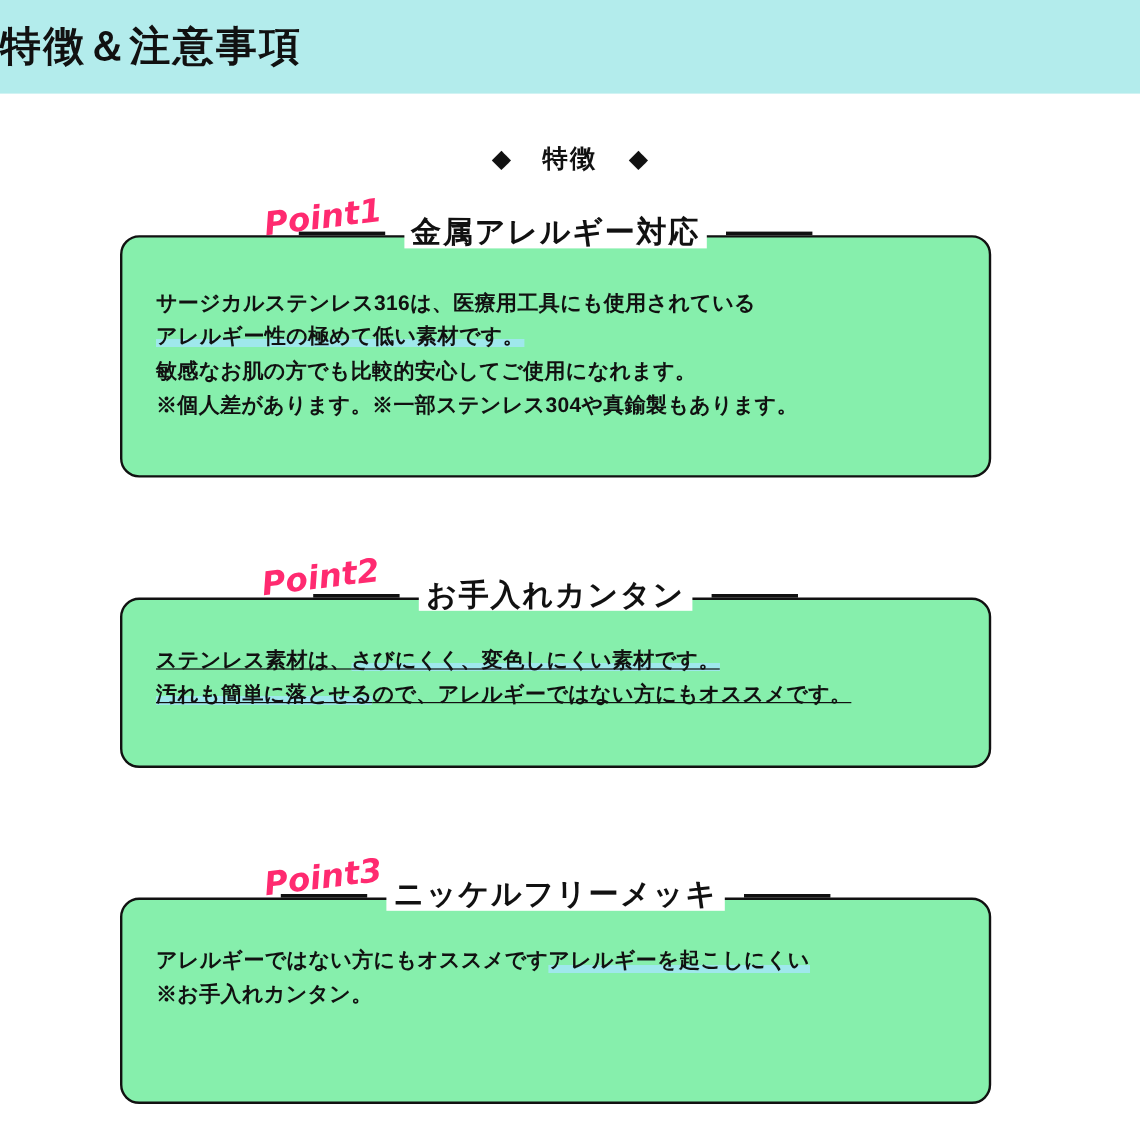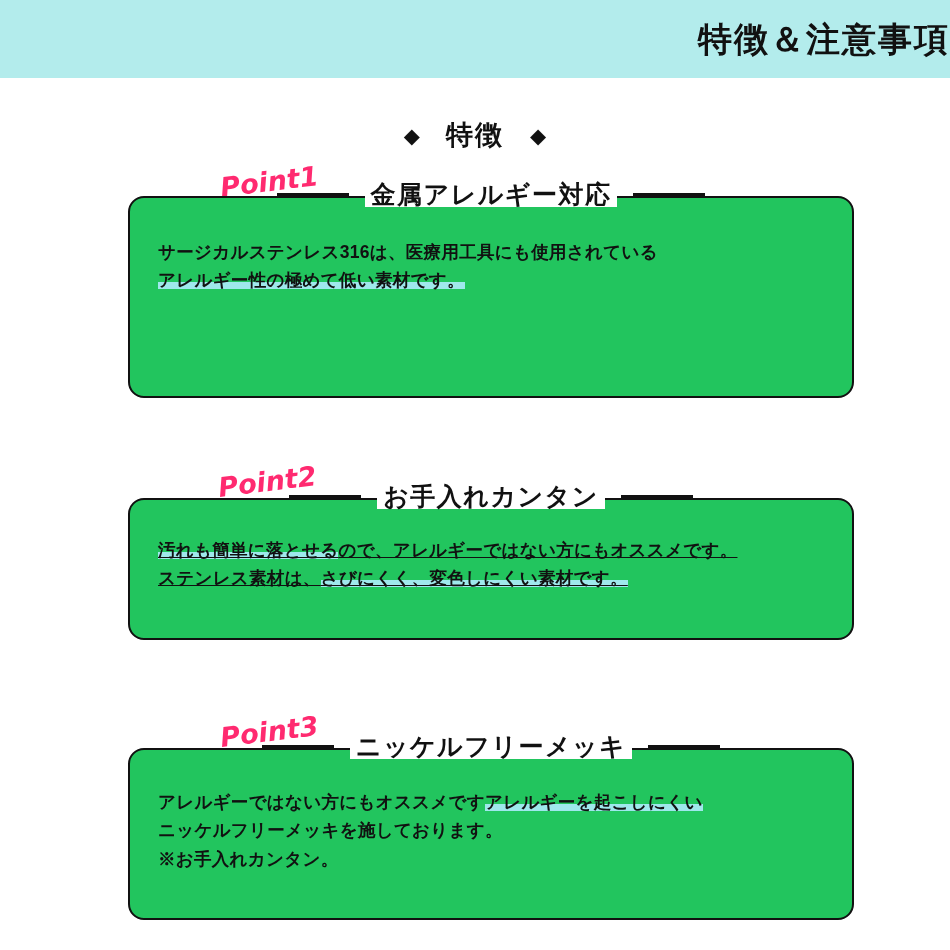--- a/index.html
+++ b/index.html
@@ -24,21 +24,21 @@
   
   .header-band {
     position: absolute;
     top: 0;
     left: 0;
     width: 950px;
     height: 78px;
     background: #b3ecec;
     display: flex;
     align-items: center;
-    justify-content: flex-end;
+    justify-content: flex-start;
   }
   .header-title {
     font-size: 34px;
     font-weight: bold;
     letter-spacing: 2px;
     color: #111111;
     line-height: 1;
     white-space: pre;
   }
 
@@ -52,40 +52,40 @@
     align-items: center;
     justify-content: center;
     gap: 26px;
   }
   .diamond {
     font-size: 21px;
     line-height: 1;
     color: #111111;
   }
   .section-heading-label {
-    font-size: 27px;
+    font-size: 21px;
     font-weight: bold;
     letter-spacing: 2px;
     color: #111111;
     line-height: 1;
   }
 
   
   .card {
     position: absolute;
-    left: 128px;
+    left: 100px;
     width: 726px;
     box-sizing: border-box;
     border: 2.5px solid #111111;
     border-radius: 16px;
-    background: #22c55e;
+    background: #86efac;
   }
   #card-1 { top: 196px; height: 202px; }
   #card-2 { top: 498px; height: 142px; text-decoration: underline; }
-  #card-3 { top: 748px; height: 172px; }
+  #card-3 { top: 748px; height: 172px; font-family: Liberation Mono, monospace; }
 
   .point-badge {
     position: absolute;
     font-family: "DejaVu Sans", sans-serif;
     font-style: italic;
     font-weight: bold;
     font-size: 27px;
     color: #ff2a70;
     letter-spacing: 0px;
     line-height: 1;
@@ -160,43 +160,44 @@
   <div class="point-badge" id="badge-1">Point1</div>
   <div class="card" id="card-1">
     <div class="card-title-row">
       <span class="rule rule-left"></span>
       <span class="card-title">金属アレルギー対応</span>
       <span class="rule rule-right"></span>
     </div>
     <div class="card-body">
         <div class="card-line"><span>サージカルステンレス316は、医療用工具にも使用されている</span></div>
         <div class="card-line"><span class="hl">アレルギー性の極めて低い素材です。</span></div>
+        <div class="card-line"><span>敏感なお肌の方でも比較的安心してご使用になれます。</span></div>
+        <div class="card-line"><span>※個人差があります。※一部ステンレス304や真鍮製もあります。</span></div>
       </div>
   </div>
 
   <div class="point-badge" id="badge-2">Point2</div>
   <div class="card" id="card-2">
     <div class="card-title-row">
       <span class="rule rule-left"></span>
       <span class="card-title">お手入れカンタン</span>
       <span class="rule rule-right"></span>
     </div>
     <div class="card-body">
+        <div class="card-line"><span>ステンレス素材は、</span><span class="hl">さびにくく、変色しにくい素材です。</span></div>
         <div class="card-line"><span class="hl">汚れも簡単に落とせる</span><span>ので、アレルギーではない方にもオススメです。</span></div>
-        <div class="card-line"><span>ステンレス素材は、</span><span class="hl">さびにくく、変色しにくい素材です。</span></div>
       </div>
   </div>
 
   <div class="point-badge" id="badge-3">Point3</div>
   <div class="card" id="card-3">
     <div class="card-title-row">
       <span class="rule rule-left"></span>
       <span class="card-title">ニッケルフリーメッキ</span>
       <span class="rule rule-right"></span>
     </div>
     <div class="card-body">
         <div class="card-line"><span>アレルギーではない方にもオススメです</span><span class="hl">アレルギーを起こしにくい</span></div>
-        <div class="card-line"><span>ニッケルフリーメッキを施しております。</span></div>
         <div class="card-line"><span>※お手入れカンタン。</span></div>
       </div>
   </div>
 
 </div>
 
 </body></html>

